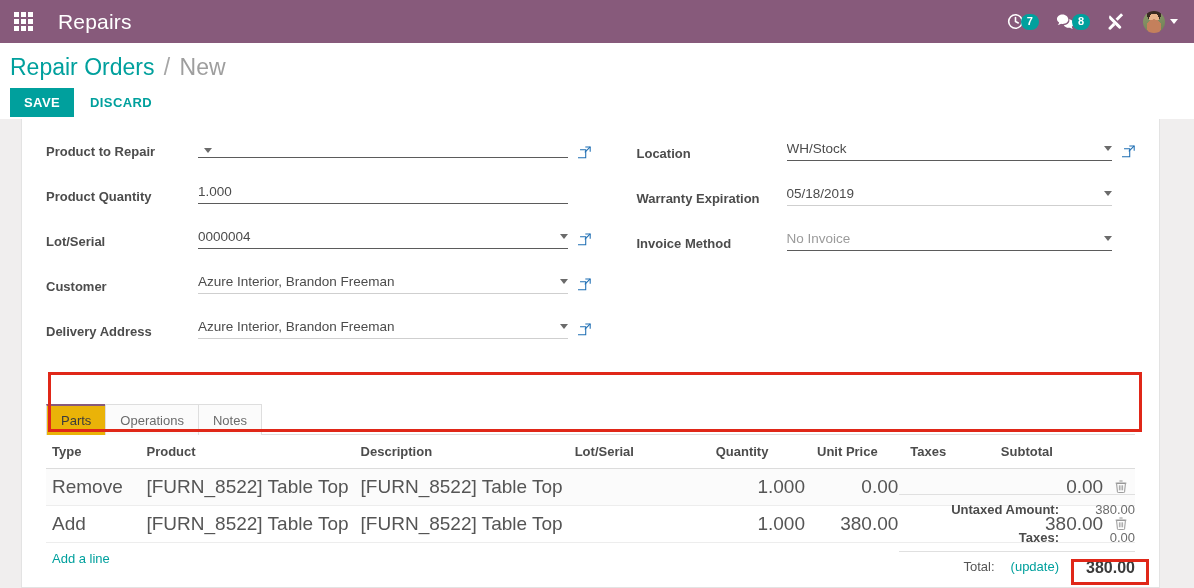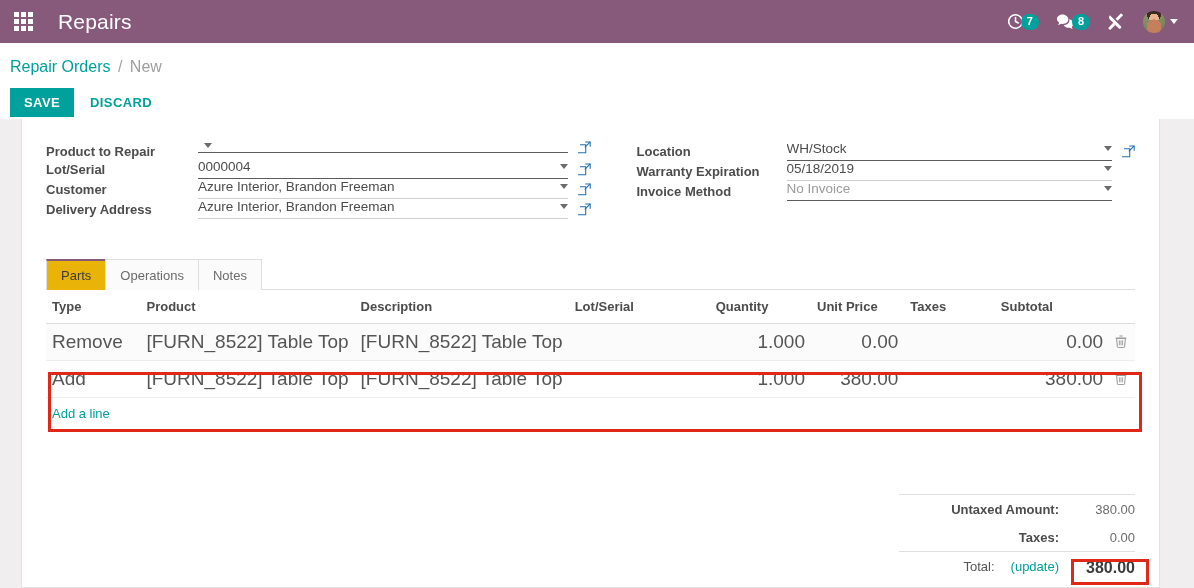--- a/index.html
+++ b/index.html
@@ -80,21 +80,21 @@
     border-top: 5px solid #ffffff;
     margin-left: 5px;
   }
 
   
   .control-panel {
     background: #ffffff;
     padding: 14px 0 0 10px;
     height: 76px;
   }
-  .breadcrumb { font-size: 16px; line-height: 20px; }
+  .breadcrumb { font-size: 23px; line-height: 20px; }
   .breadcrumb .crumb-link { color: #00a09d; cursor: pointer; }
   .breadcrumb .sep { color: #a6a6a6; margin: 0 3px; }
   .breadcrumb .crumb-cur { color: #9e9e9e; }
   .btn-row { margin-top: 11px; display: flex; align-items: center; gap: 14px; }
   .btn-save {
     background: #00a09d; color: #ffffff;
     border: none;
     font-size: 13px; font-weight: 700; letter-spacing: .4px;
     padding: 7px 14px;
     cursor: pointer;
@@ -120,21 +120,21 @@
     border-top: none;
     height: 100%;
     padding: 22px 24px 0 24px;
     position: relative;
   }
 
   
   .form-cols { display: flex; gap: 0; }
   .col { width: 50%; }
   .col.right { padding-left: 46px; }
-  .frow { display: flex; align-items: flex-start; margin-bottom: 0; }
+  .frow { display: flex; align-items: flex-end; margin-bottom: 25px; }
   .flabel {
     width: 152px;
     font-size: 13px;
     font-weight: 700;
     color: #4c4c4c;
     padding-top: 3px;
     flex: none;
   }
   .col.right .flabel { width: 150px; }
   .fval {
@@ -366,20 +366,29 @@
               <div class="field">
                 <span class="sel-caret"></span>
               </div>
               <span style="display: flex;">
                 <svg class="ext-link" viewBox="0 0 16 16">
                   <path d="M1.5 4.5h7v10h-11v-7" fill="none" stroke="#1f6fb4" stroke-width="1.3" transform="translate(1,0)"></path>
                   <path d="M9 1.2h6v6" fill="none" stroke="#1f6fb4" stroke-width="1.3"></path>
                   <path d="M15 1.2 L8.4 7.8" stroke="#1f6fb4" stroke-width="1.3"></path>
                 </svg>
               </span>
+            </div>
+          </div>
+          <div class="frow">
+            <div class="flabel">Product Quantity</div>
+            <div class="fval">
+              <div class="field">
+                <span class="txt">1.000</span>
+              </div>
+              <span class="ext-spacer"></span>
             </div>
           </div>
           <div class="frow">
             <div class="flabel">Lot/Serial</div>
             <div class="fval">
               <div class="field">
                 <span class="txt">0000004</span>
                 <span class="sel-caret"></span>
               </div>
               <span style="display: flex;">

